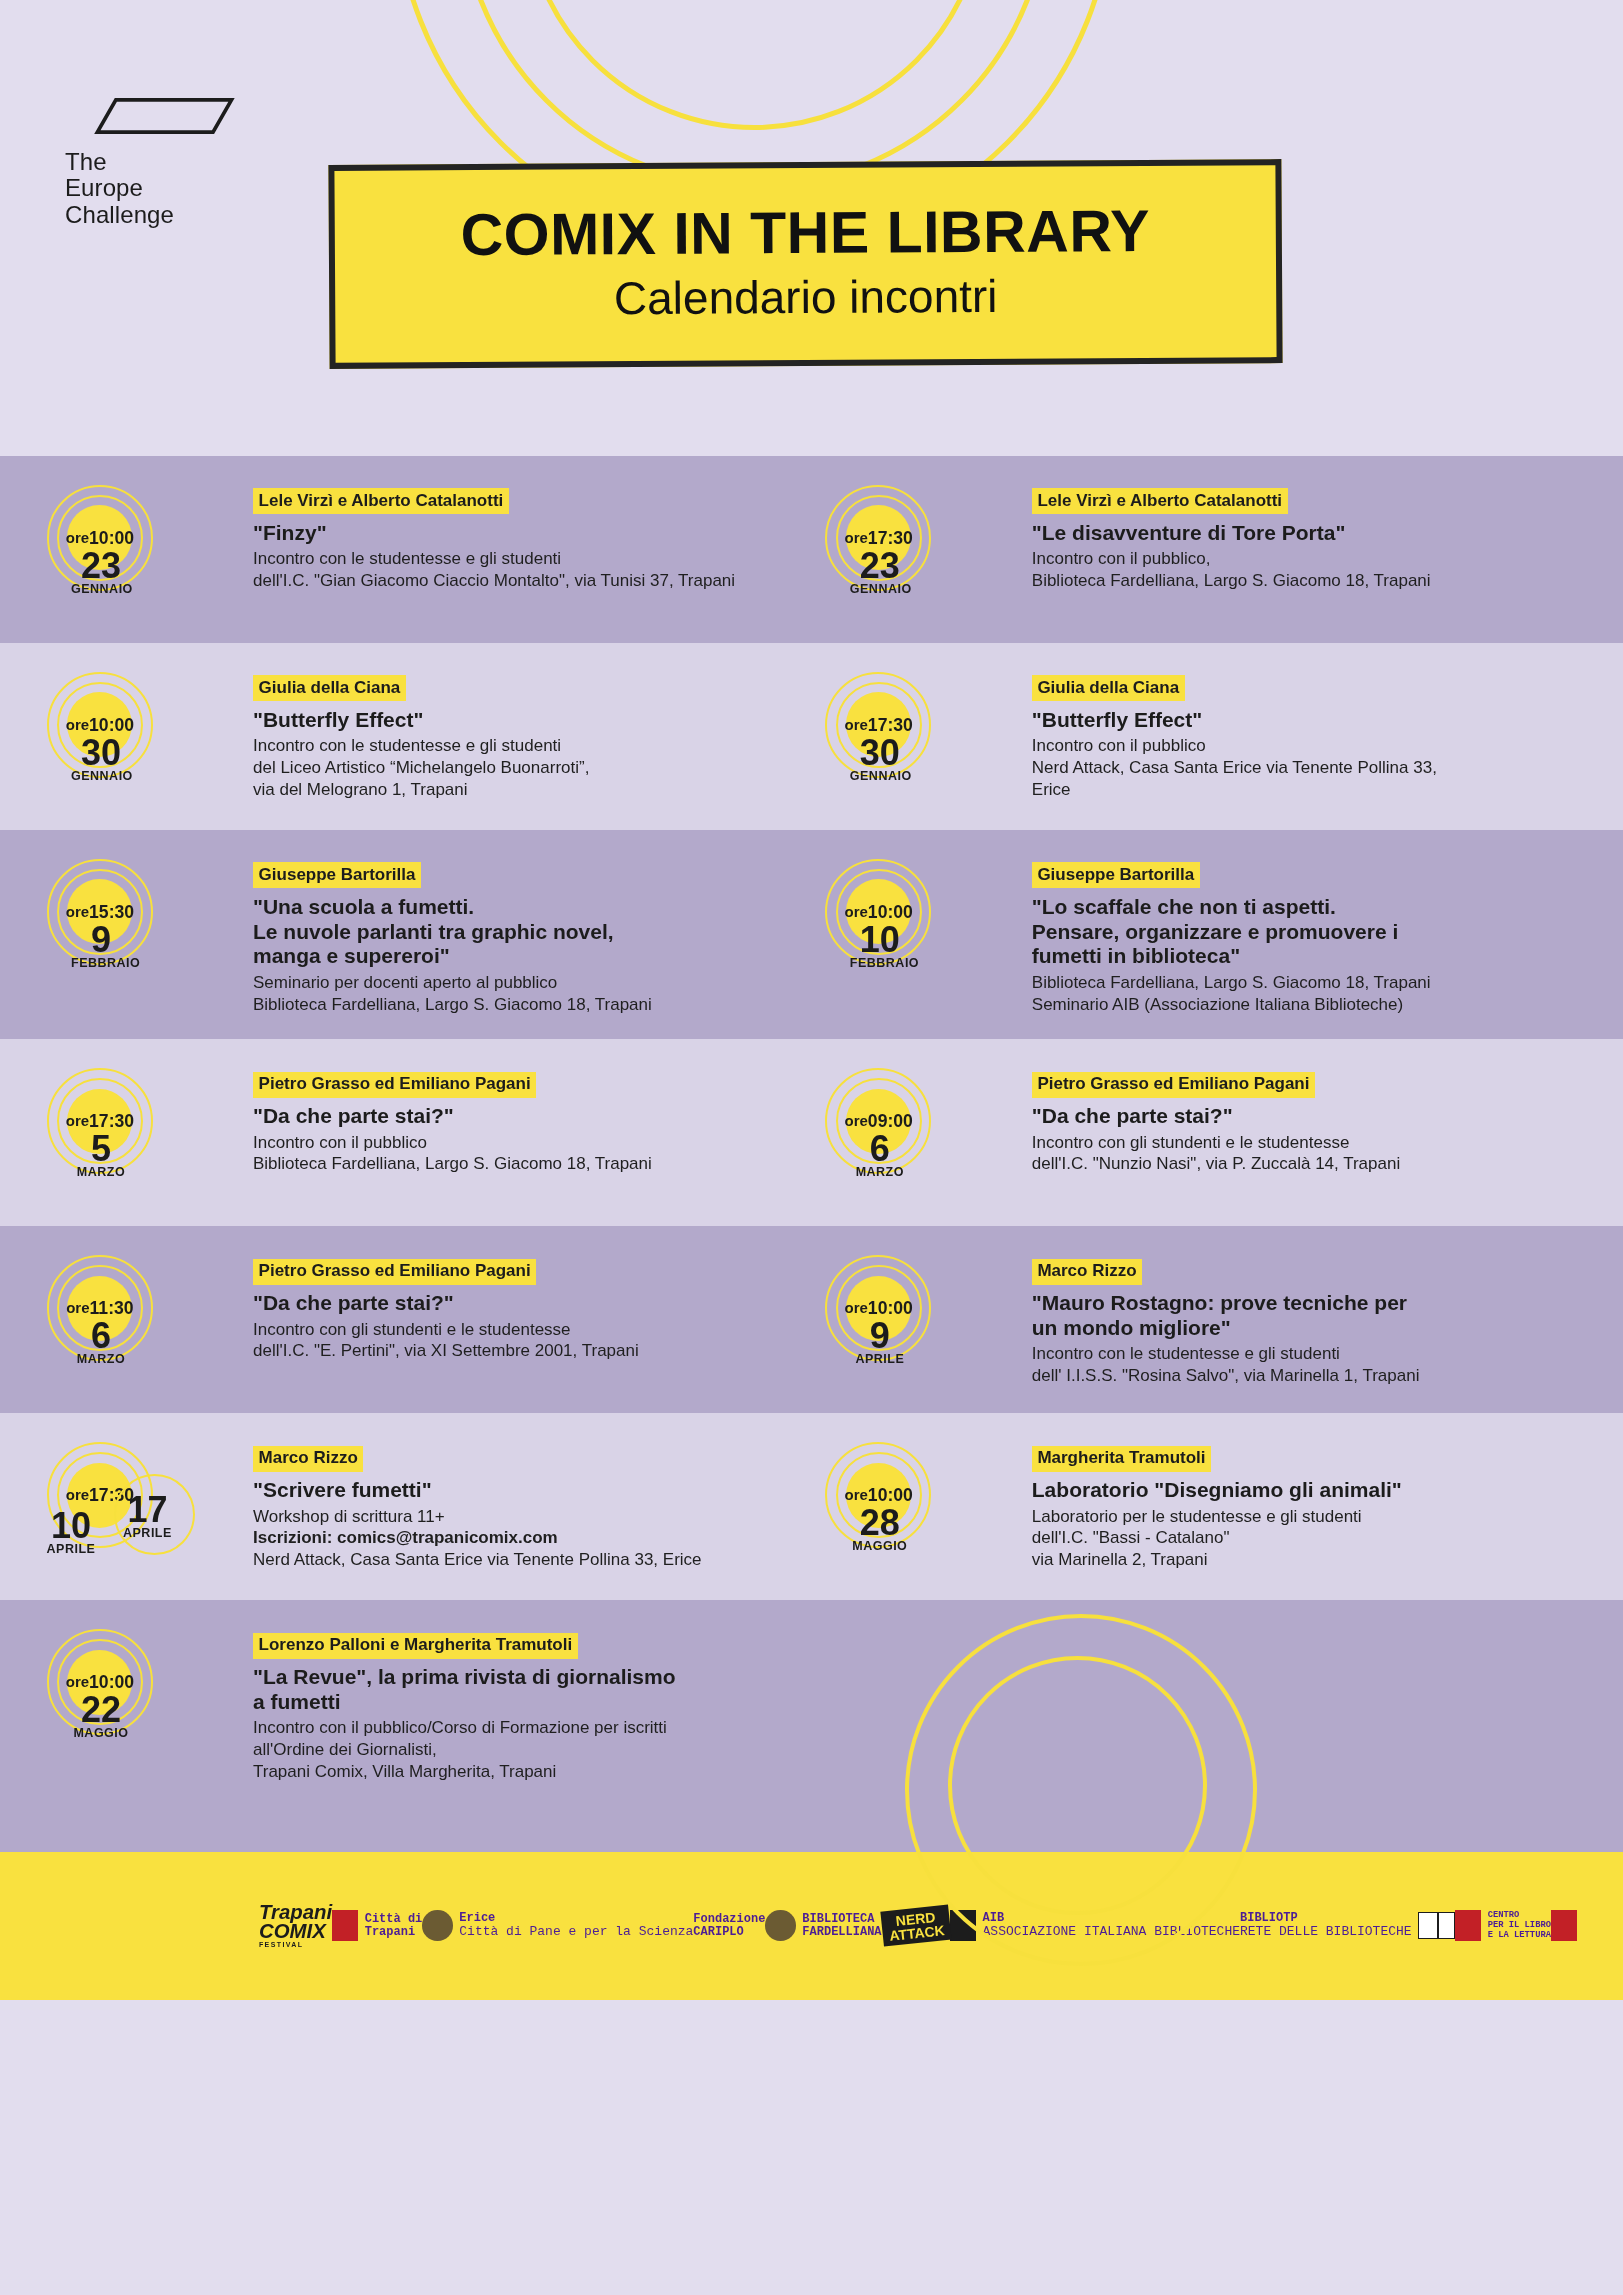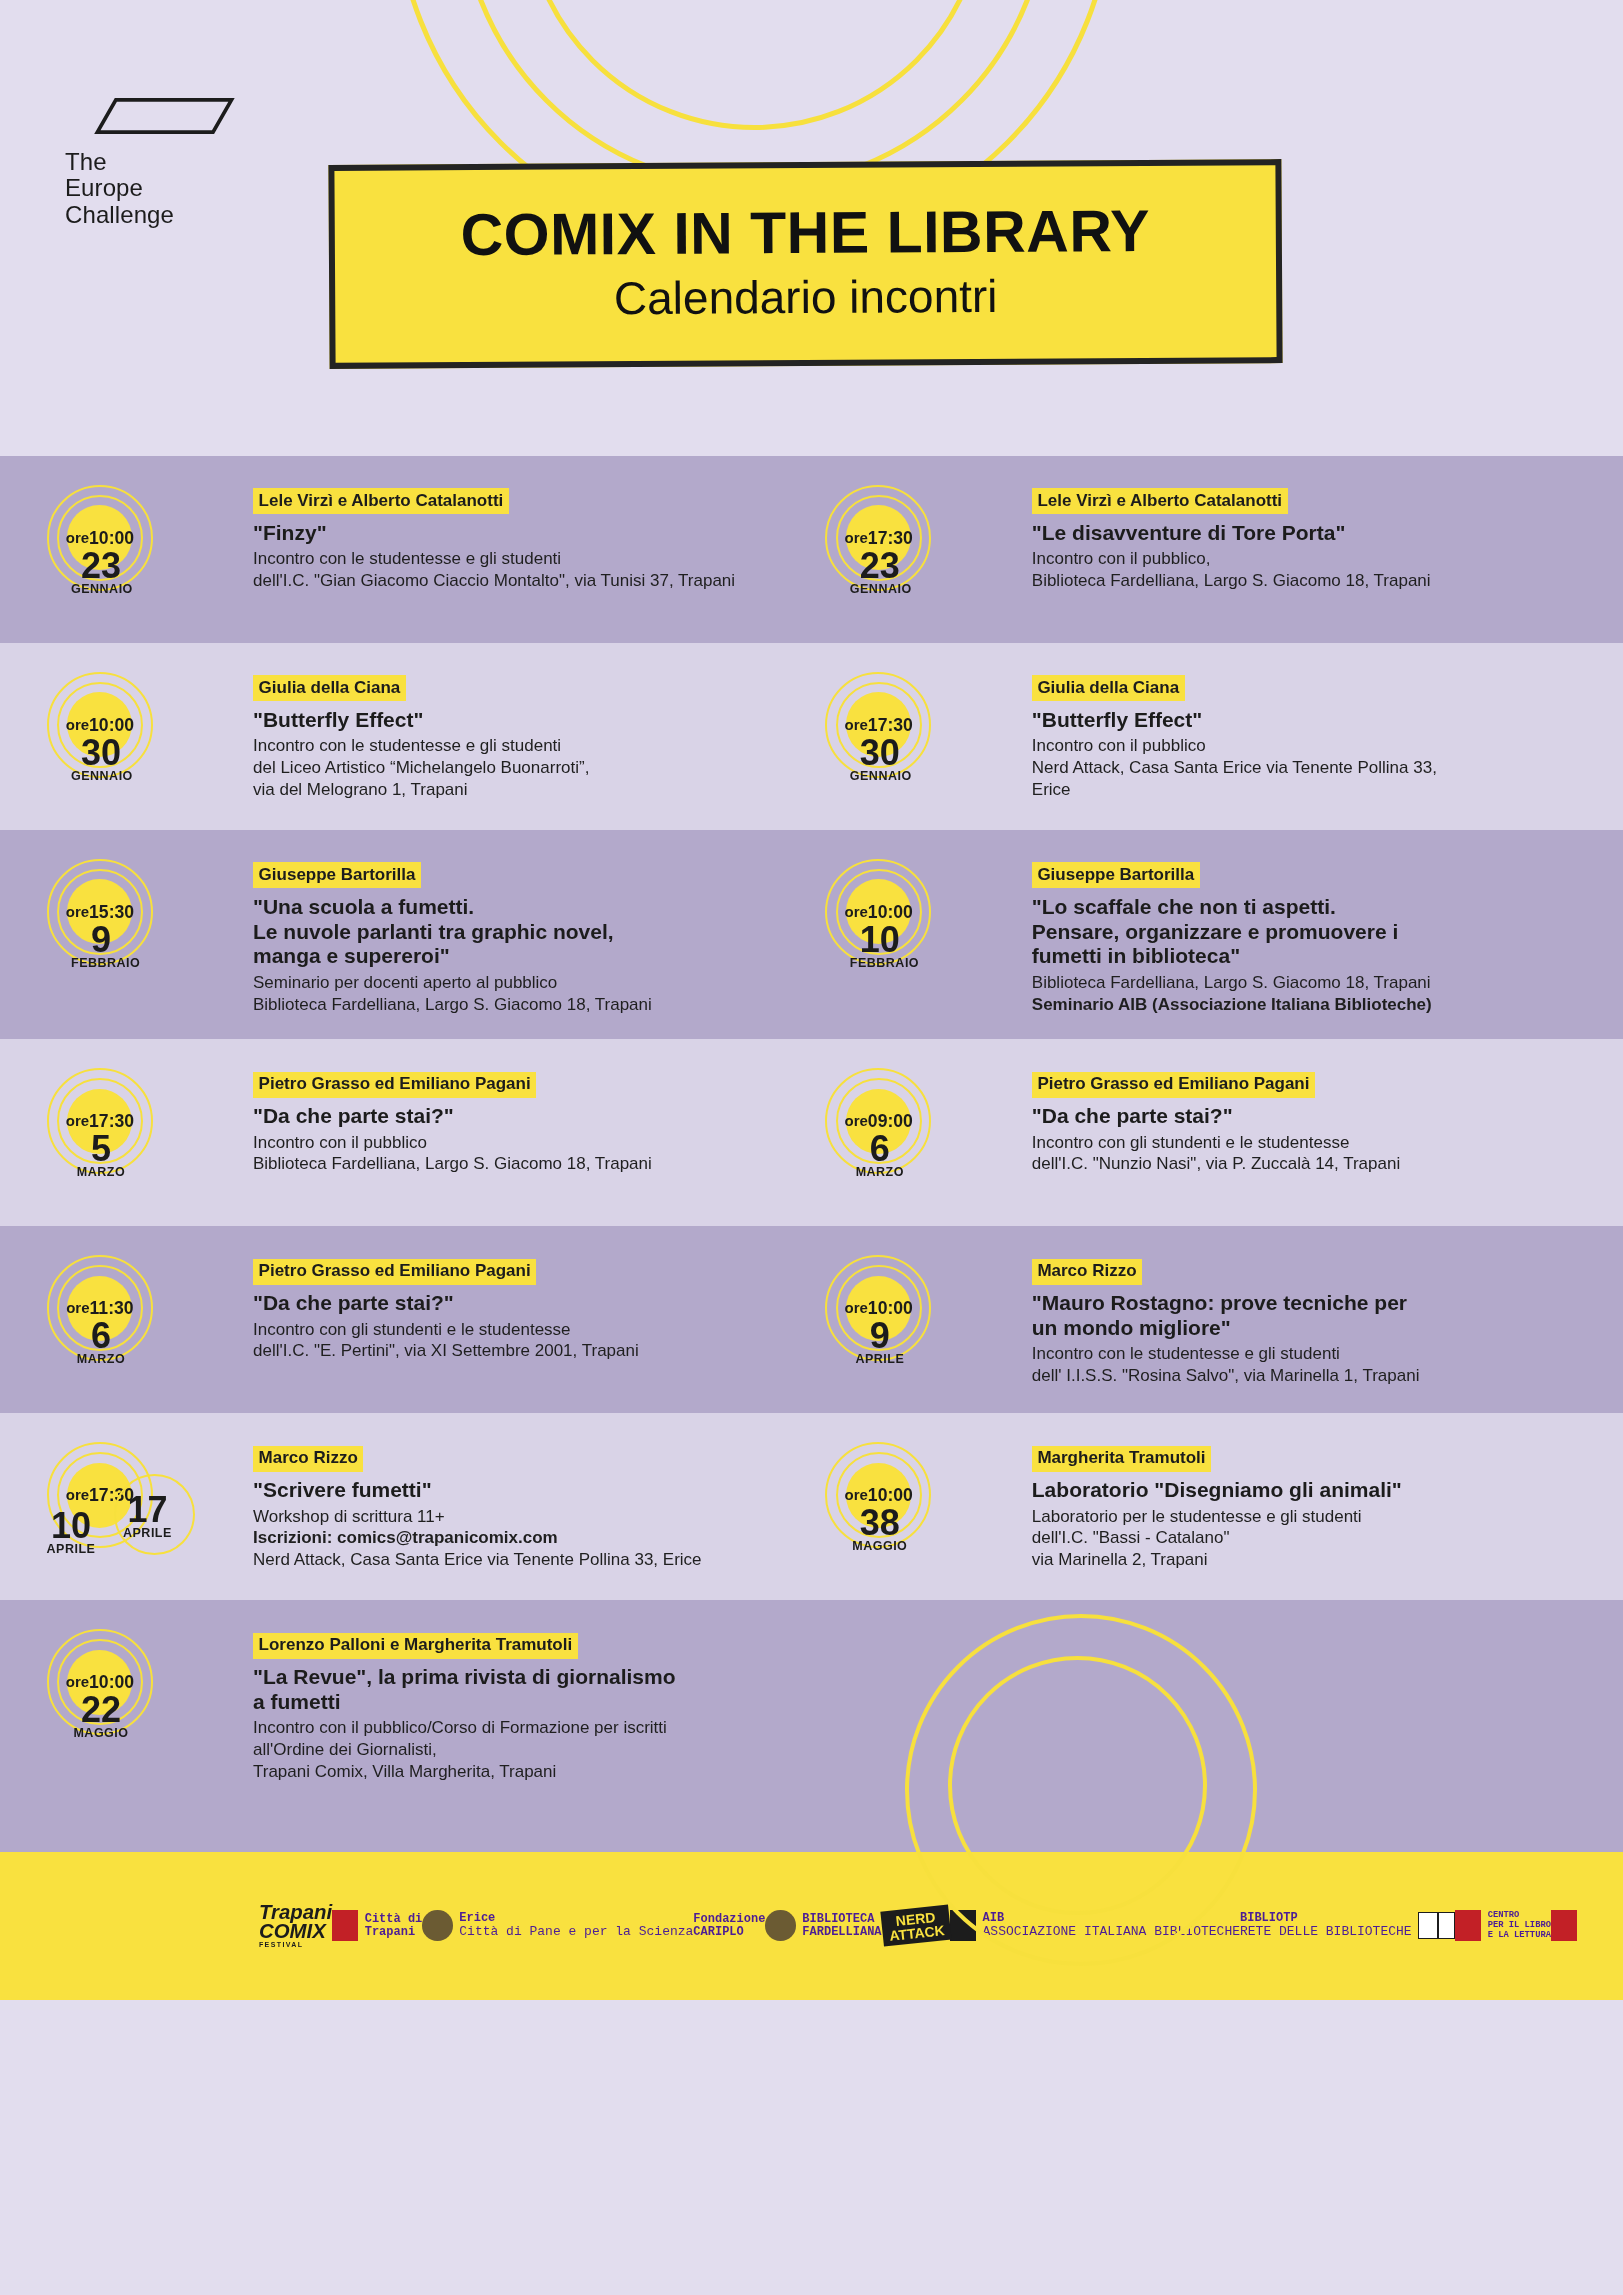--- a/index.html
+++ b/index.html
@@ -292,21 +292,21 @@
             <div class="ring" style="width:86px;height:86px;left:15px;top:15px;"></div>
             <div class="dot" style="width:65px;height:65px;left:25.4px;top:25.4px;">
               <span class="ore">ore</span>
               <span class="time">10:00</span>
             </div>
             <div class="daynum" style="left:29px;top:69px;width:60px;">
               <div class="n">10</div>
               <div class="m">FEBBRAIO</div>
             </div>
           </div>
-          <div class="content"><div class="speaker">Giuseppe Bartorilla</div><div class="etitle">"Lo scaffale che non ti aspetti.<br>Pensare, organizzare e promuovere i<br>fumetti in biblioteca"</div><div class="edesc">Biblioteca Fardelliana, Largo S. Giacomo 18, Trapani</div><div class="edesc b" style="font-weight:bold">Seminario AIB (Associazione Italiana Biblioteche)</div></div>
+          <div class="content"><div class="speaker">Giuseppe Bartorilla</div><div class="etitle">"Lo scaffale che non ti aspetti.<br>Pensare, organizzare e promuovere i<br>fumetti in biblioteca"</div><div class="edesc">Biblioteca Fardelliana, Largo S. Giacomo 18, Trapani</div><div class="edesc b" style="font-weight:normal">Seminario AIB (Associazione Italiana Biblioteche)</div></div>
         </div>
       </div>
     </div>
     <div class="band light">
       <div class="band-inner">
         <div class="col left">
           <div class="datewrap">
             <div class="ring" style="width:106px;height:106px;left:4.6px;top:4.6px;"></div>
             <div class="ring" style="width:86px;height:86px;left:15px;top:15px;"></div>
             <div class="dot" style="width:65px;height:65px;left:25.4px;top:25.4px;">
@@ -395,21 +395,21 @@
         </div>
         <div class="col right">
           <div class="datewrap">
             <div class="ring" style="width:106px;height:106px;left:4.6px;top:4.6px;"></div>
             <div class="ring" style="width:86px;height:86px;left:15px;top:15px;"></div>
             <div class="dot" style="width:65px;height:65px;left:25.4px;top:25.4px;">
               <span class="ore">ore</span>
               <span class="time">10:00</span>
             </div>
             <div class="daynum" style="left:29px;top:69px;width:60px;">
-              <div class="n">38</div>
+              <div class="n">28</div>
               <div class="m">MAGGIO</div>
             </div>
           </div>
           <div class="content"><div class="speaker">Margherita Tramutoli</div><div class="etitle">Laboratorio "Disegniamo gli animali"</div><div class="edesc">Laboratorio per le studentesse e gli studenti<br>dell'I.C. "Bassi - Catalano"<br>via Marinella 2, Trapani</div></div>
         </div>
       </div>
     </div>
     <div class="band dark full">
       <div class="decor-arc" style="width:259px;height:259px;right:416px;top:56px;"></div>
       <div class="decor-arc" style="width:352px;height:352px;right:366px;top:14px;"></div>

